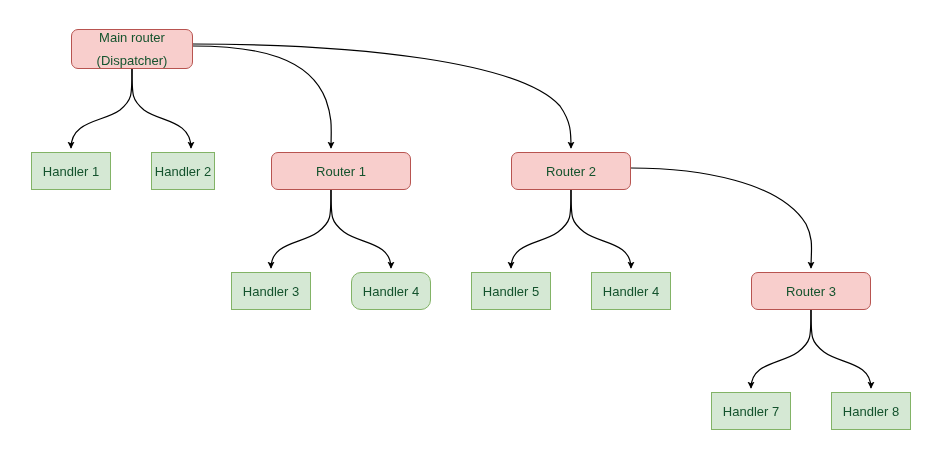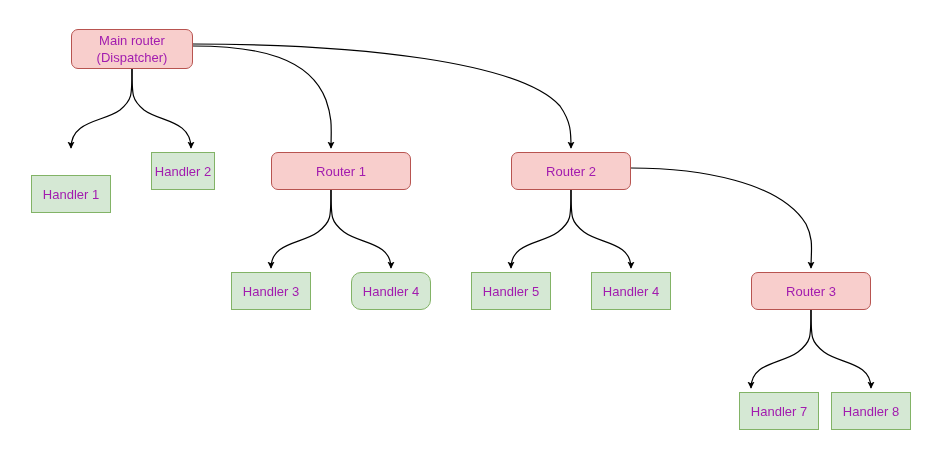--- a/index.html
+++ b/index.html
@@ -1,20 +1,20 @@
 <!DOCTYPE html>
 <html><head>
 <meta charset="utf-8">
 <style>
   html,body{margin:0;padding:0;background:#ffffff;}
   #canvas{position:relative;width:941px;height:461px;background:#ffffff;overflow:hidden;
           font-family:"Liberation Sans","DejaVu Sans",sans-serif;}
   svg#edges{position:absolute;left:0;top:0;width:941px;height:461px;}
   .node{position:absolute;box-sizing:border-box;display:flex;align-items:center;
-        justify-content:center;text-align:center;font-size:13px;color:#a21caf;line-height:17px;}
+        justify-content:center;text-align:center;font-size:13px;color:#14532d;line-height:23px;}
   .node.router{background:#f8cecc;border:1px solid #b85450;border-radius:7px;}
   .node.handler{background:#d5e8d4;border:1px solid #82b366;border-radius:0;}
   .node .lbl{display:block;white-space:pre-line;}
 </style>
 </head>
 <body>
 
 <div id="canvas">
   <svg id="edges" viewBox="0 0 941 461" xmlns="http://www.w3.org/2000/svg">
     <defs>
@@ -34,21 +34,21 @@
         <path d="M 631,168 C 700,168 780,182 806,224 C 814,240 811,250 811,268" fill="none" stroke="#000000" stroke-width="1.2" marker-end="url(#arrow)"></path>
         <path d="M 811,310 C 811,338 811,342 798,352 C 782,364 751,362 751,388" fill="none" stroke="#000000" stroke-width="1.2" marker-end="url(#arrow)"></path>
         <path d="M 811,310 C 811,338 811,342 824,352 C 840,364 871,362 871,388" fill="none" stroke="#000000" stroke-width="1.2" marker-end="url(#arrow)"></path>
       </g>
   </svg>
   <div id="node-layer">
       <div class="node router" style="left: 71px; top: 29px; width: 122px; height: 40px;">
         <span class="lbl">Main router
 (Dispatcher)</span>
       </div>
-      <div class="node handler" style="left: 31px; top: 152px; width: 80px; height: 38px; margin-top: 23px;">
+      <div class="node handler" style="left: 31px; top: 152px; width: 80px; height: 38px;">
         <span class="lbl">Handler 1</span>
       </div>
       <div class="node handler" style="left: 151px; top: 152px; width: 64px; height: 38px;">
         <span class="lbl">Handler 2</span>
       </div>
       <div class="node router" style="left: 271px; top: 152px; width: 140px; height: 38px;">
         <span class="lbl">Router 1</span>
       </div>
       <div class="node router" style="left: 511px; top: 152px; width: 120px; height: 38px;">
         <span class="lbl">Router 2</span>
@@ -61,20 +61,20 @@
       </div>
       <div class="node handler" style="left: 471px; top: 272px; width: 80px; height: 38px;">
         <span class="lbl">Handler 5</span>
       </div>
       <div class="node handler" style="left: 591px; top: 272px; width: 80px; height: 38px;">
         <span class="lbl">Handler 4</span>
       </div>
       <div class="node router" style="left: 751px; top: 272px; width: 120px; height: 38px; align-items: center;">
         <span class="lbl">Router 3</span>
       </div>
-      <div class="node handler" style="left: 711px; top: 392px; width: 80px; height: 38px; margin-left: 28px;">
+      <div class="node handler" style="left: 711px; top: 392px; width: 80px; height: 38px;">
         <span class="lbl">Handler 7</span>
       </div>
       <div class="node handler" style="left: 831px; top: 392px; width: 80px; height: 38px;">
         <span class="lbl">Handler 8</span>
       </div>
     </div>
 </div>
 
 </body></html>

